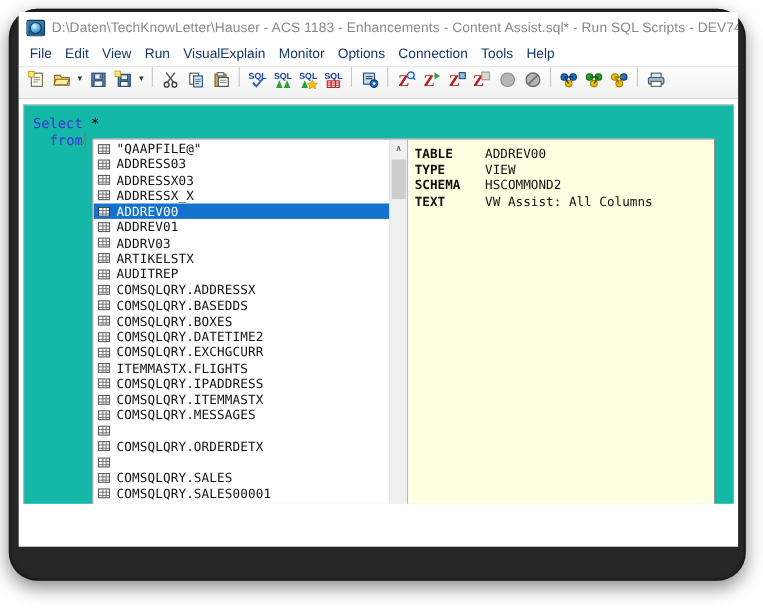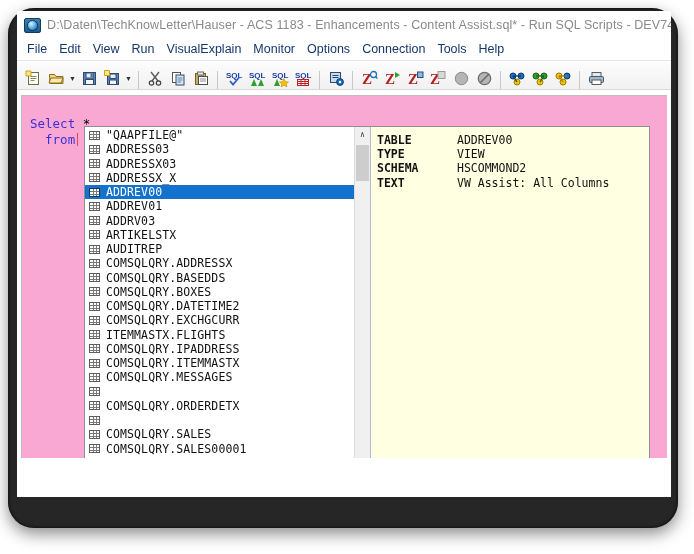--- a/index.html
+++ b/index.html
@@ -110,21 +110,21 @@
     cursor: default;
   }
 
   
   .toolbar {
     height: 28px;
     background: linear-gradient(#fdfdfd, #f1f1f1);
     border-top: 1px solid #e6e6e6;
     border-bottom: 1px solid #d9d9d9;
     display: flex;
-    align-items: flex-end;
+    align-items: flex-start;
     padding-left: 5px;
     gap: 1px;
   }
   .tb {
     width: 22px; height: 22px;
     position: relative;
     display: inline-flex;
     align-items: center;
     justify-content: center;
     cursor: default;
@@ -147,29 +147,29 @@
   .editor-wrap {
     position: relative;
     height: 363px;
     background: #ffffff;
     padding: 5px 4px 0 4px;
   }
   .editor {
     position: relative;
     width: 100%;
     height: 100%;
-    background: #f9a8d4;
+    background: #14b8a6;
     border: 1px solid #bcbcbc;
     border-right: 0;
     border-bottom: 0;
     box-sizing: border-box;
     font-family: "DejaVu Sans Mono", "Liberation Mono", monospace;
     font-size: 12.5px;
     line-height: 16px;
-    padding: 20px 0 0 8px;
+    padding: 8px 0 0 8px;
     overflow: hidden;
   }
   .code-line { white-space: pre; color: #000000; }
   .kw { color: #3b2fd4; font-weight: normal; }
   .caret {
     display: inline-block;
     width: 1px;
     height: 13px;
     background: #e04a4a;
     vertical-align: -2px;
@@ -289,21 +289,20 @@
     padding: 6px 0 0 5px;
     box-sizing: border-box;
     overflow: hidden;
   }
   .det-row {
     display: flex;
     font-size: 11.5px;
     line-height: 14.2px;
     color: #111111;
     white-space: nowrap;
-    gap: 16px;
   }
   .det-key { flex: 0 0 64px; font-weight: bold; }
   .det-val { flex: 1 1 auto; }
 
   
   .tb svg { display: block; }
 </style>
 </head>
 <body>
 

